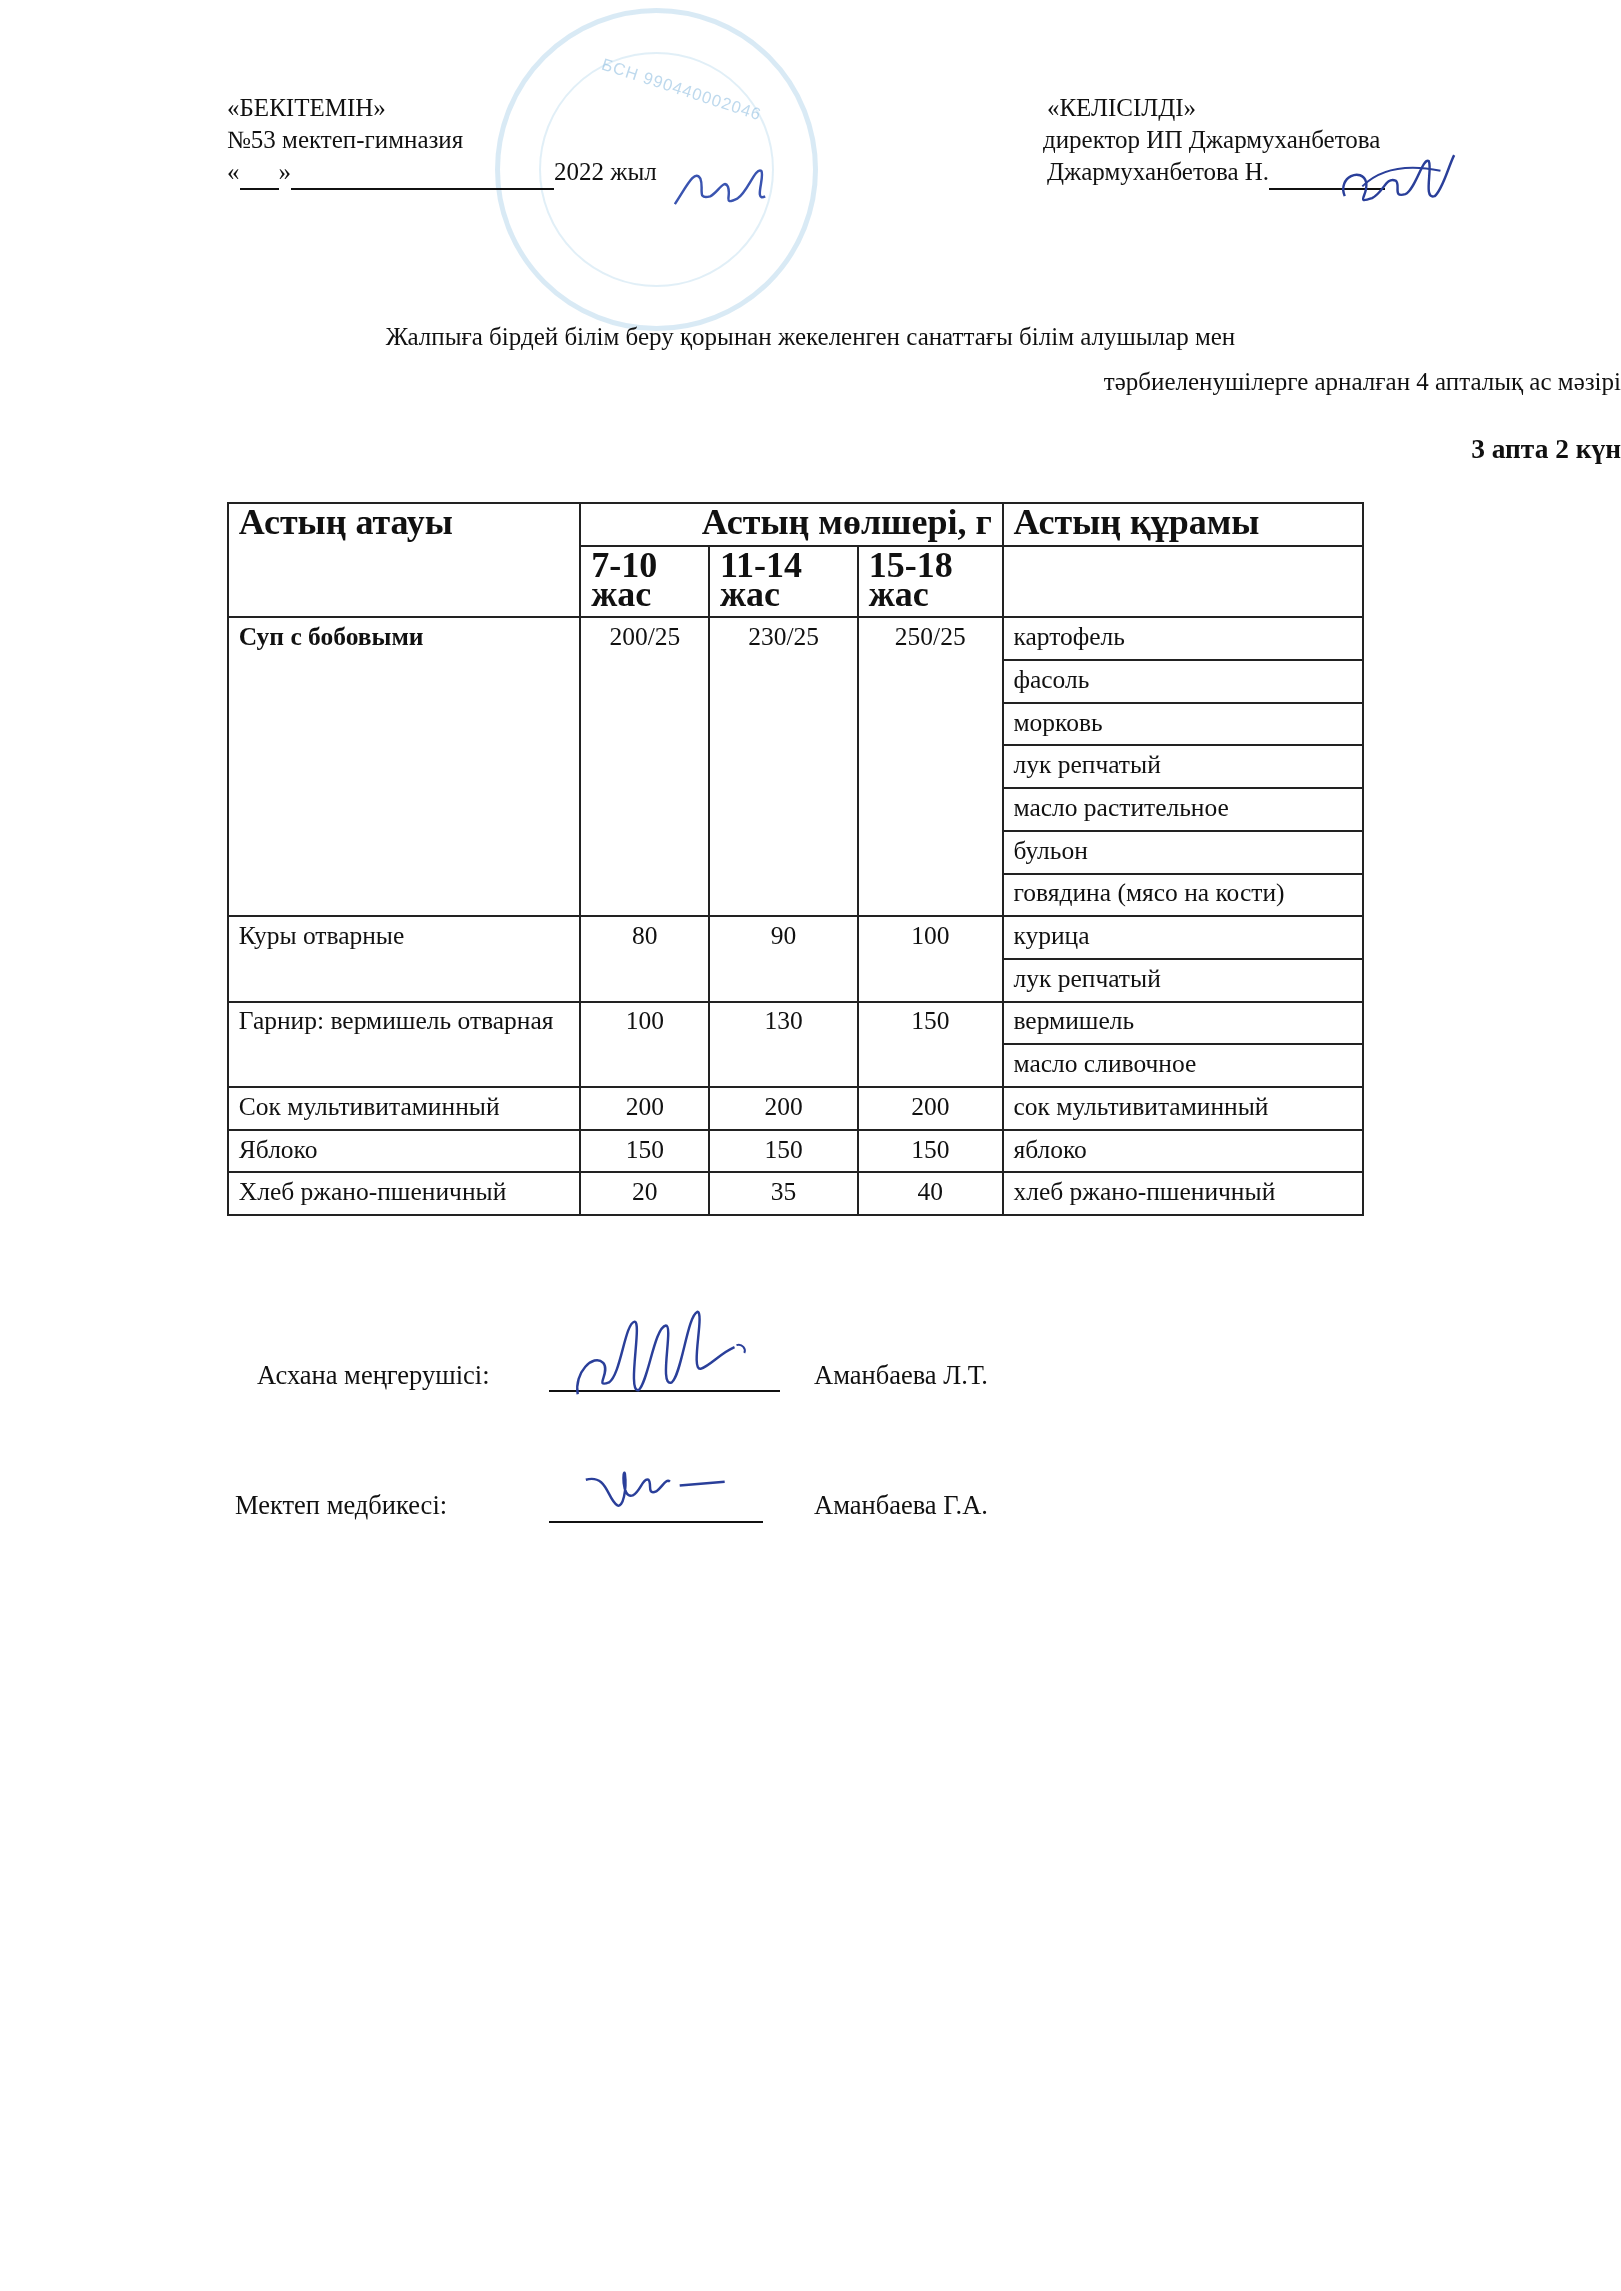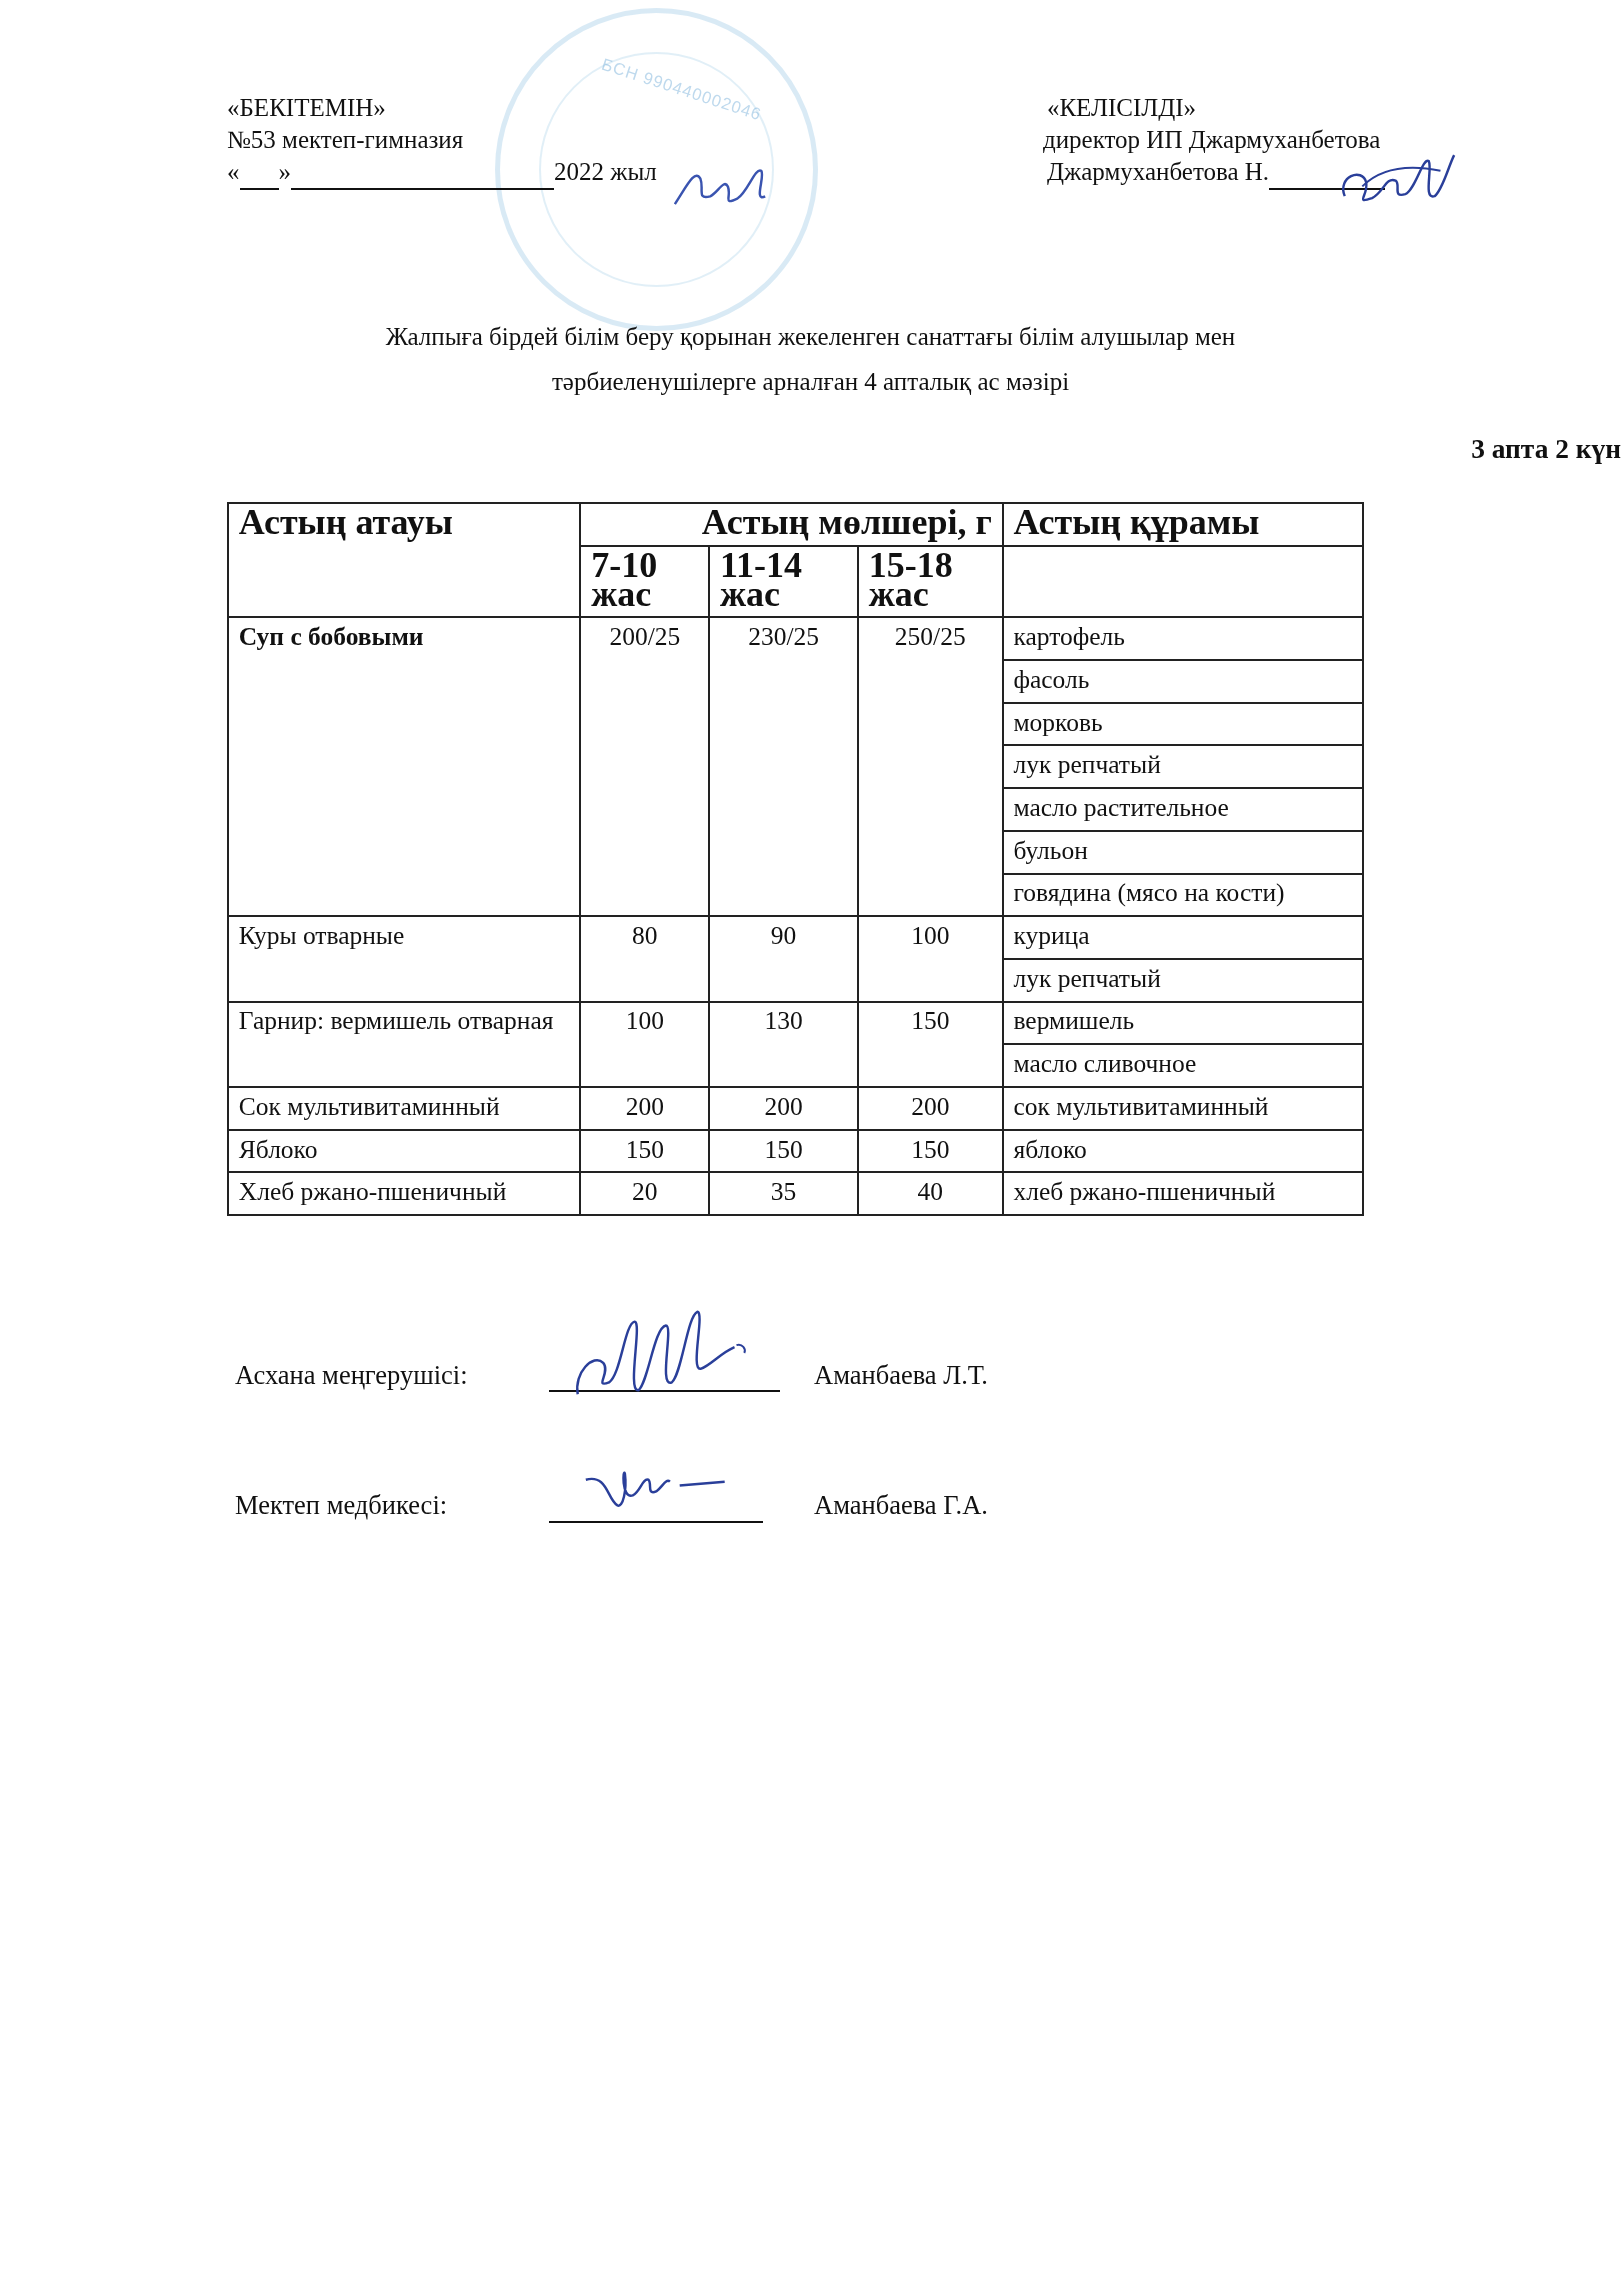--- a/index.html
+++ b/index.html
@@ -66,21 +66,21 @@
     <span>Джармуханбетова Н.</span><span class="uline" style="width:116px;">&nbsp;</span>
   </div>
 </div>
 
 <svg class="sig" style="left:1333px; top:147px;" width="127" height="69" viewBox="0 0 130 70">
   <path d="M12 50 C4 30, 30 20, 34 36 C36 50, 22 58, 40 52 C52 46, 54 30, 64 34 C70 38, 60 52, 74 48 C84 44, 92 10, 98 14 C102 22, 92 54, 104 50 C112 44, 118 20, 124 8" stroke="#2a3f9a" stroke-width="2.5" fill="none"></path>
   <path d="M30 40 C50 20, 80 18, 110 24" stroke="#2a3f9a" stroke-width="2" fill="none"></path>
 </svg>
 
 <div class="abs title" style="top:320px;">Жалпыға бірдей білім беру қорынан жекеленген санаттағы білім алушылар мен</div>
-<div class="abs title" style="top:365px;">тәрбиеленушілерге арналған  4 апталық ас мәзірі</div>
+<div class="abs title" style="top:365px;text-align:right;">тәрбиеленушілерге арналған  4 апталық ас мәзірі</div>
 <div class="abs subtitle" style="top:434px;">3 апта 2 күн</div>
 
 <table class="menu">
   <colgroup>
     <col style="width:353px">
     <col style="width:129px">
     <col style="width:149px">
     <col style="width:145px">
     <col style="width:361px">
   </colgroup>
@@ -173,21 +173,21 @@
   <tr>
     <td>Хлеб ржано-пшеничный</td>
     <td class="num">20</td>
     <td class="num">35</td>
     <td class="num">40</td>
     <td>хлеб ржано-пшеничный</td>
   </tr>
 </tbody>
   </table>
 
-<div class="footer-row" style="top:1360px;">
+<div class="footer-row" style="top:1360px;margin-left:22px;">
   <span>Асхана меңгерушісі:</span>
 </div>
 <div class="sign-line" style="left:549px; top:1390px; width:231px;"></div>
 <svg class="sig" style="left:564px; top:1304px;" width="196" height="98" viewBox="0 0 200 100">
   <path d="M14 92 C10 70, 30 50, 40 60 C48 70, 30 86, 46 80 C58 72, 62 20, 72 18 C80 18, 64 90, 76 88 C86 80, 92 24, 104 22 C112 22, 96 86, 110 80 C120 72, 126 12, 136 8 C144 8, 128 70, 140 66 C150 62, 160 50, 174 44" stroke="#2a3f9a" stroke-width="2.5" fill="none"></path>
   <path d="M176 42 C182 40, 186 46, 184 50" stroke="#2a3f9a" stroke-width="2" fill="none"></path>
 </svg>
 <div class="footer-row" style="top:1360px; left:814px;">
   <span>Аманбаева  Л.Т.</span>
 </div>

